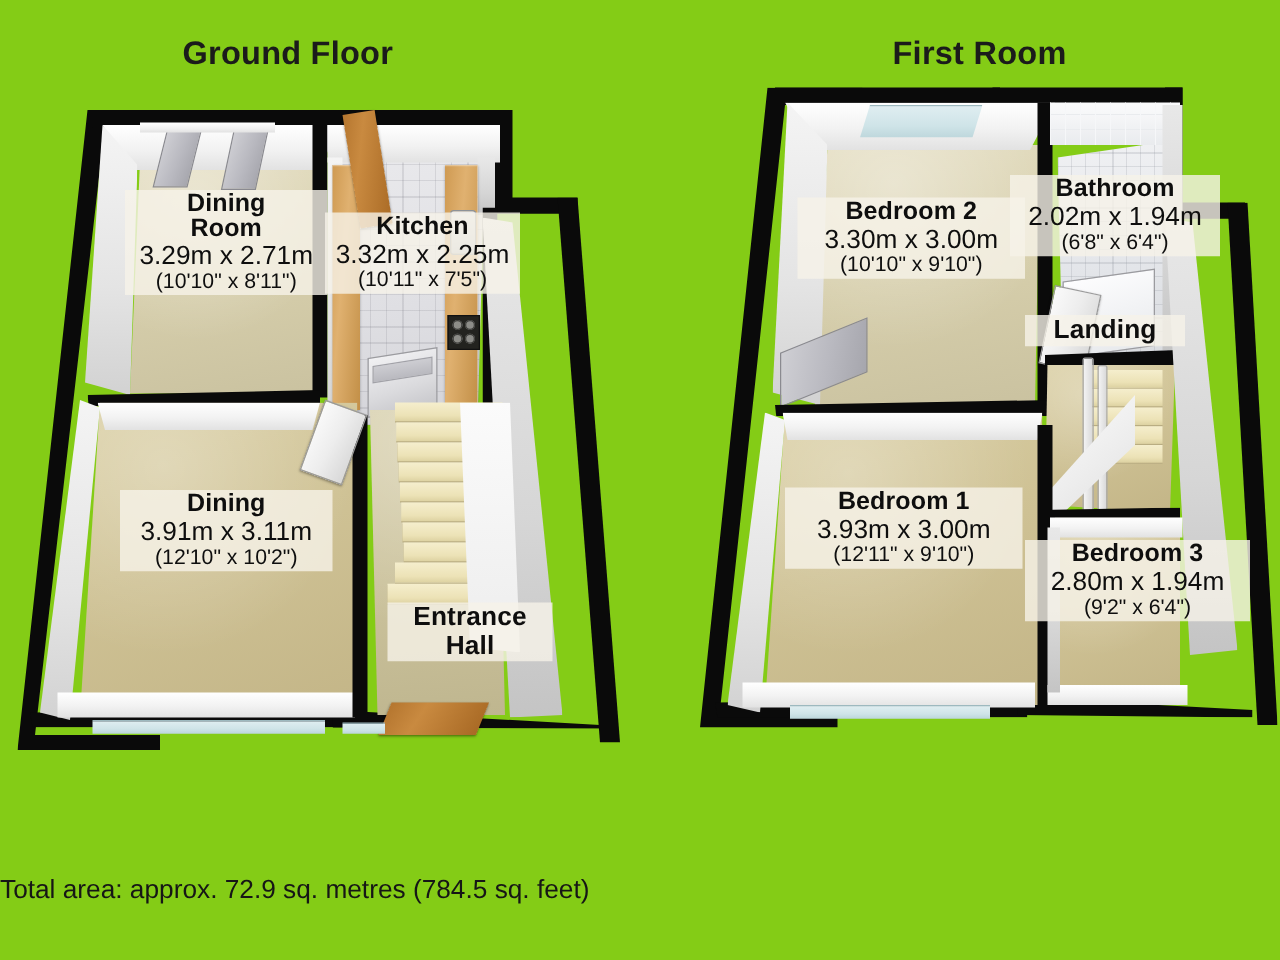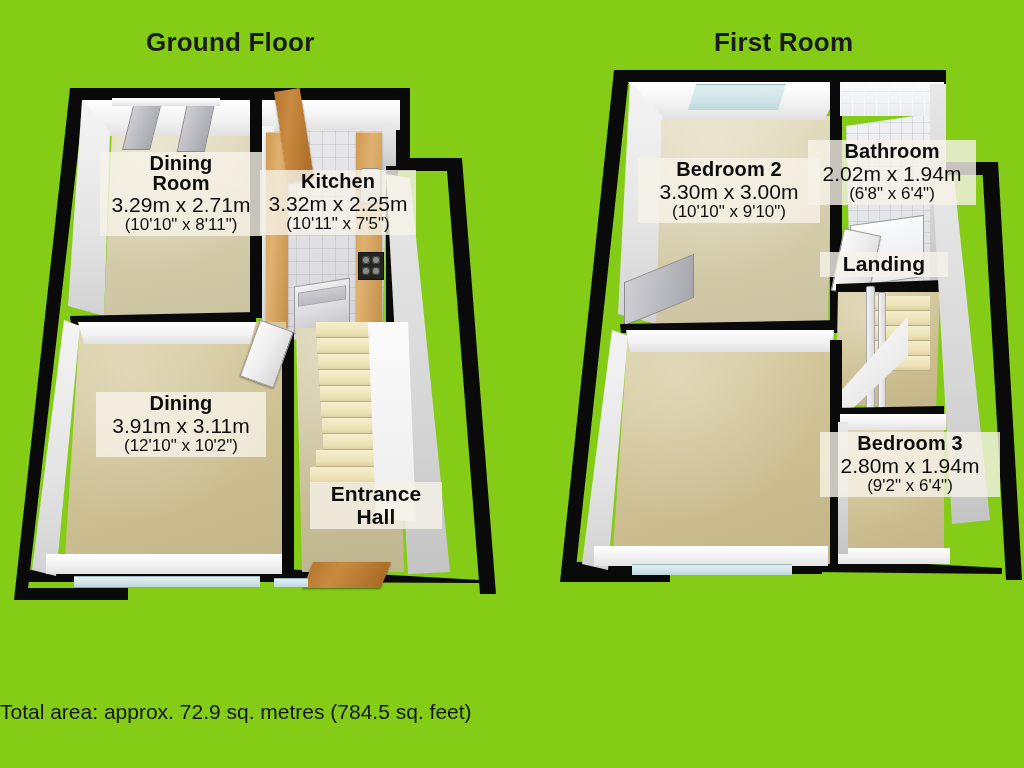--- a/index.html
+++ b/index.html
@@ -482,20 +482,25 @@
     <div class="room-label" style="left:268px; top:70px; width:158px;">
       <span class="rname">Bathroom</span>
       <span class="rdim">2.02m x 1.94m</span>
       <span class="rimp">(6'8" x 6'4")</span>
     </div>
 
     <div class="room-label name-only" style="left:280px; top:182px; width:118px;">
       <span class="rname">Landing</span>
     </div>
 
+    <div class="room-label" style="left:88px; top:320px; width:180px;">
+      <span class="rname">Bedroom 1</span>
+      <span class="rdim">3.93m x 3.00m</span>
+      <span class="rimp">(12'11" x 9'10")</span>
+    </div>
 
     <div class="room-label" style="left:280px; top:362px; width:170px;">
       <span class="rname">Bedroom 3</span>
       <span class="rdim">2.80m x 1.94m</span>
       <span class="rimp">(9'2" x 6'4")</span>
     </div>
 
   </div>
 
   <div id="footer-total">Total area: approx. 72.9 sq. metres (784.5 sq. feet)</div>

